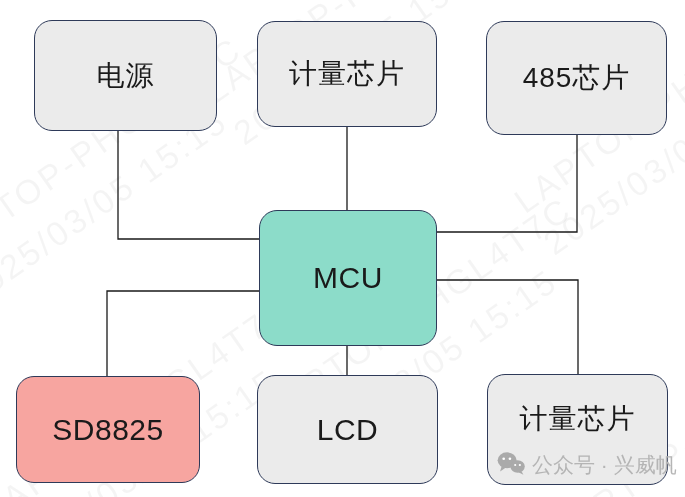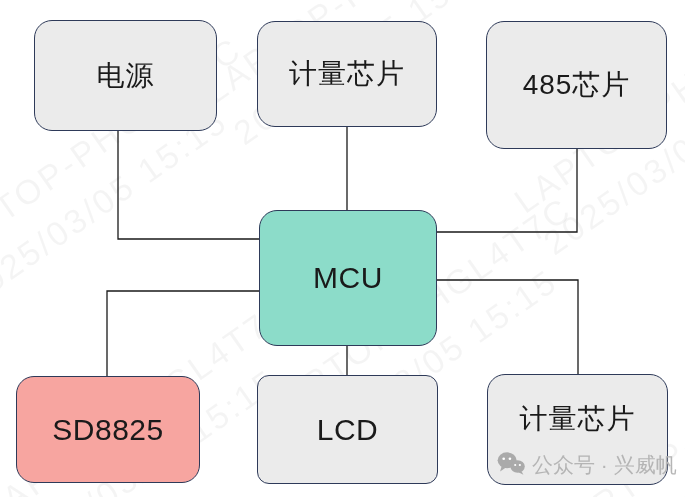--- a/index.html
+++ b/index.html
@@ -96,33 +96,33 @@
   </svg>
 
   <div class="node gray" style="left:34px;top:20px;width:183px;height:111px;">
     <span class="node-label">电源</span>
   </div>
 
   <div class="node gray" style="left:257px;top:21px;width:180px;height:106px;">
     <span class="node-label">计量芯片</span>
   </div>
 
-  <div class="node gray" style="left:486px;top:21px;width:181px;height:128px;">
+  <div class="node gray" style="left:486px;top:21px;width:181px;height:114px;">
     <span class="node-label">485芯片</span>
   </div>
 
   <div class="node teal" style="left:259px;top:210px;width:178px;height:136px;">
     <span class="node-label latin">MCU</span>
   </div>
 
   <div class="node pink" style="left:16px;top:376px;width:184px;height:107px;align-items:center;">
     <span class="node-label latin">SD8825</span>
   </div>
 
-  <div class="node gray" style="left:257px;top:375px;width:181px;height:109px;border-radius:12px;">
+  <div class="node gray" style="left:257px;top:375px;width:181px;height:109px;">
     <span class="node-label latin">LCD</span>
   </div>
 
   <div class="node gray" style="left:487px;top:374px;width:181px;height:111px;">
     <span class="node-label" style="margin-bottom:22px;">计量芯片</span>
   </div>
 
   <div class="account-watermark">
     <span class="icon">
       <svg width="28" height="24" viewBox="0 0 36 30">

